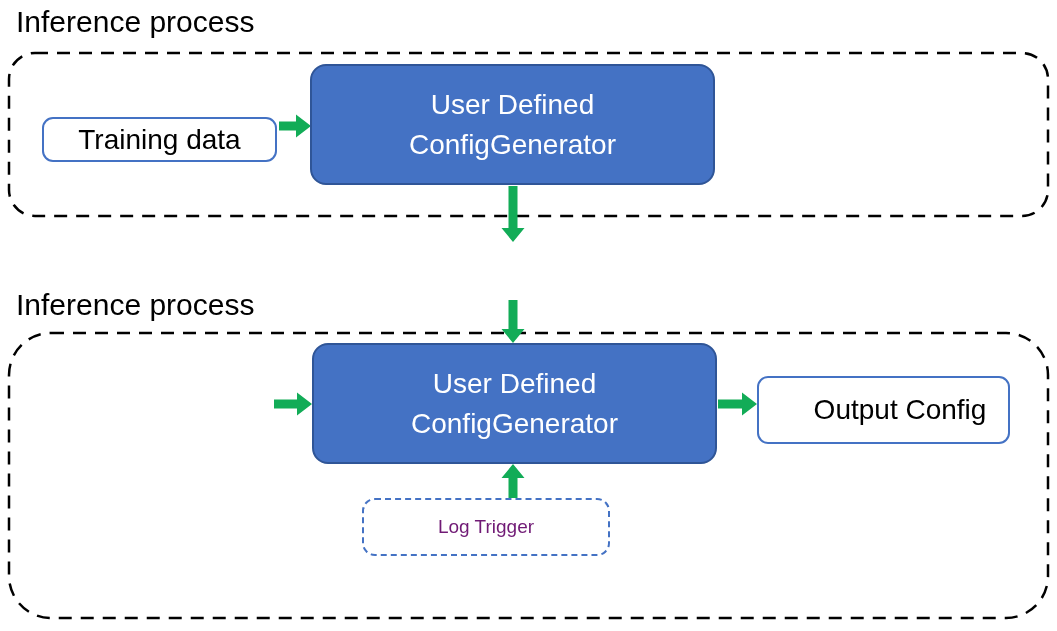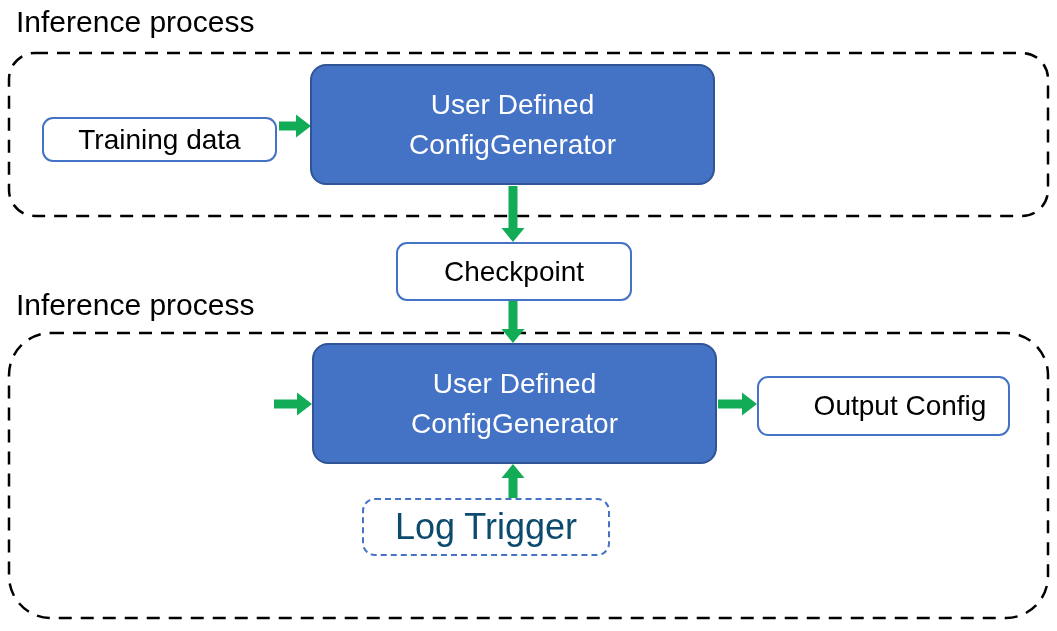--- a/index.html
+++ b/index.html
@@ -63,22 +63,22 @@
     text-align: center;
   }
   .trigger-box {
     position: absolute;
     display: flex;
     align-items: center;
     justify-content: center;
     background: #ffffff;
     border: 2px dashed var(--outline-blue, #4472C4);
     border-radius: 13px;
-    font-size: 36px;
-    color: #0c4a6e;
+    font-size: 19px;
+    color: #701a75;
     white-space: nowrap;
   }
   .z1 { z-index: 1; }
   .z2 { z-index: 2; }
 </style>
 </head>
 <body>
 
 <div class="canvas">
 
@@ -99,33 +99,30 @@
 
   <div class="label-box" style="left:42px; top:97px; width:235px; height:45px;margin-top:20px;">
     <span>Training data</span>
   </div>
 
   <div class="gen-box" style="left:310px; top:64px; width:405px; height:121px;">
     <span>User Defined</span>
     <span>ConfigGenerator</span>
   </div>
 
-  <div class="label-box" style="left:396px; top:242px; width:236px; height:59px;">
-    <span>Checkpoint</span>
-  </div>
 
   <div class="section-title" style="left:16px; top:287px;">Inference process</div>
 
 
   <div class="gen-box" style="left:312px; top:343px; width:405px; height:121px;">
     <span>User Defined</span>
     <span>ConfigGenerator</span>
   </div>
 
-  <div class="label-box" style="left:757px; top:376px; width:253px; height:60px;padding-left:33px;">
+  <div class="label-box" style="left:757px; top:376px; width:253px; height:68px;padding-left:33px;">
     <span>Output Config</span>
   </div>
 
   <div class="trigger-box z1" style="left:362px; top:498px; width:248px; height:58px;">
     <span>Log Trigger</span>
   </div>
 
 
 </div>
 

